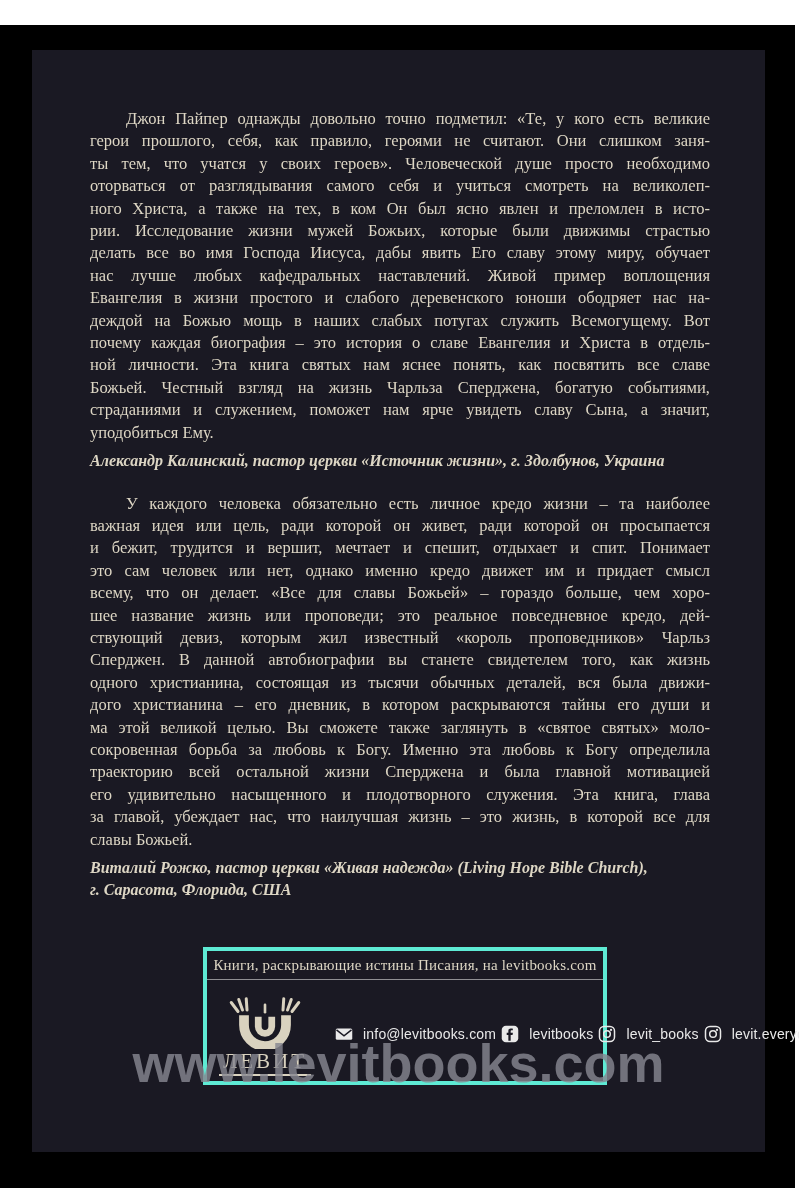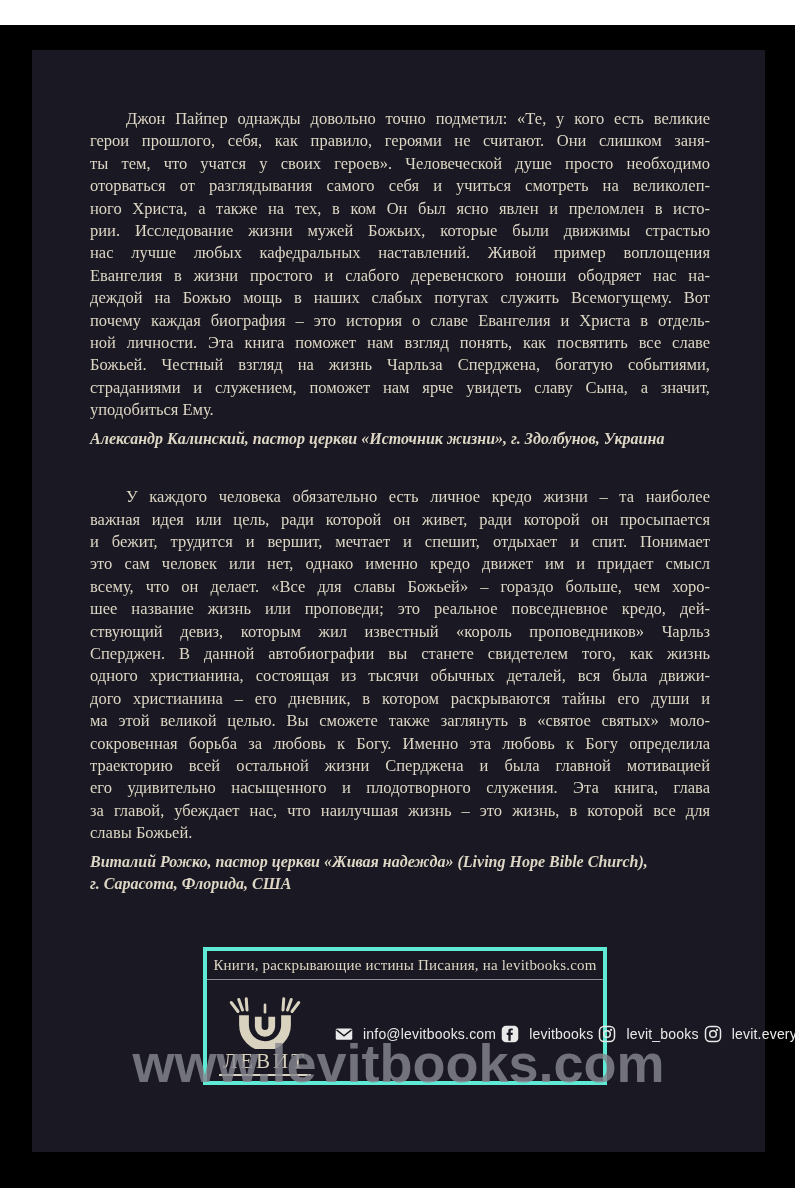--- a/index.html
+++ b/index.html
@@ -10,21 +10,21 @@
 
   
   .text-col{padding:58px 55px 0 58px;}
   .para{font-size:16.5px;line-height:22.4px;}
   .para .line{text-align:justify;text-align-last:justify;overflow:hidden;}
   .para .line:last-child{text-align-last:left;}
   .para .line:first-of-type{text-indent:36px;}
   .attr{font-size:16px;line-height:22.4px;font-style:italic;font-weight:bold;}
   .attr .line{white-space:nowrap;}
   .attr-1{margin-top:6px;}
-  .para-2{margin-top:36px;}
+  .para-2{margin-top:20px;}
   .attr-2{margin-top:6px;}
 
   
   .footer-box{position:absolute;left:171px;top:897px;width:404px;height:138px;
               border:4px solid #5eead4;box-sizing:border-box;z-index:1;}
   .footer-header{height:28px;line-height:28px;text-align:center;font-size:15px;
                  border-bottom:1px solid #8f8f93;color:#ddd6c4;letter-spacing:.2px;}
   .footer-main{display:flex;align-items:center;height:108px;padding:0 8px 0 12px;box-sizing:border-box;
                font-family:"Liberation Sans","DejaVu Sans",sans-serif;color:#e9e9e9;}
 
@@ -82,25 +82,26 @@
 
       <div class="text-col">
         <div class="para para-1">
 
         <div class="line">Джон Пайпер однажды довольно точно подметил: «Те, у кого есть великие</div>
             <div class="line">герои прошлого, себя, как правило,  героями не считают. Они слишком заня-</div>
             <div class="line">ты тем, что учатся у своих героев». Человеческой душе просто необходимо</div>
             <div class="line">оторваться от разглядывания самого себя и учиться смотреть на великолеп-</div>
             <div class="line">ного Христа, а также на тех, в ком Он был ясно явлен и преломлен в исто-</div>
             <div class="line">рии. Исследование жизни мужей Божьих, которые были движимы страстью</div>
+            <div class="line">делать все во имя Господа Иисуса, дабы явить Его славу этому миру, обучает</div>
             <div class="line">нас лучше любых кафедральных наставлений. Живой пример воплощения</div>
             <div class="line">Евангелия в жизни простого и слабого деревенского юноши ободряет нас на-</div>
             <div class="line">деждой на Божью мощь в наших слабых потугах служить Всемогущему. Вот</div>
             <div class="line">почему каждая биография – это история о славе Евангелия и Христа в отдель-</div>
-            <div class="line">ной личности. Эта книга поможет нам взгляд понять, как посвятить все славе</div>
+            <div class="line">ной личности. Эта книга святых нам яснее понять, как посвятить все славе</div>
             <div class="line">Божьей. Честный взгляд на жизнь Чарльза Сперджена, богатую событиями,</div>
             <div class="line">страданиями и служением, поможет нам ярче увидеть славу Сына, а значит,</div>
             <div class="line">уподобиться Ему.</div>
           </div>
         <div class="attr attr-1">
 
         <div class="line">Александр Калинский, пастор церкви «Источник жизни», г. Здолбунов, Украина</div>
           </div>
         <div class="para para-2">
 

